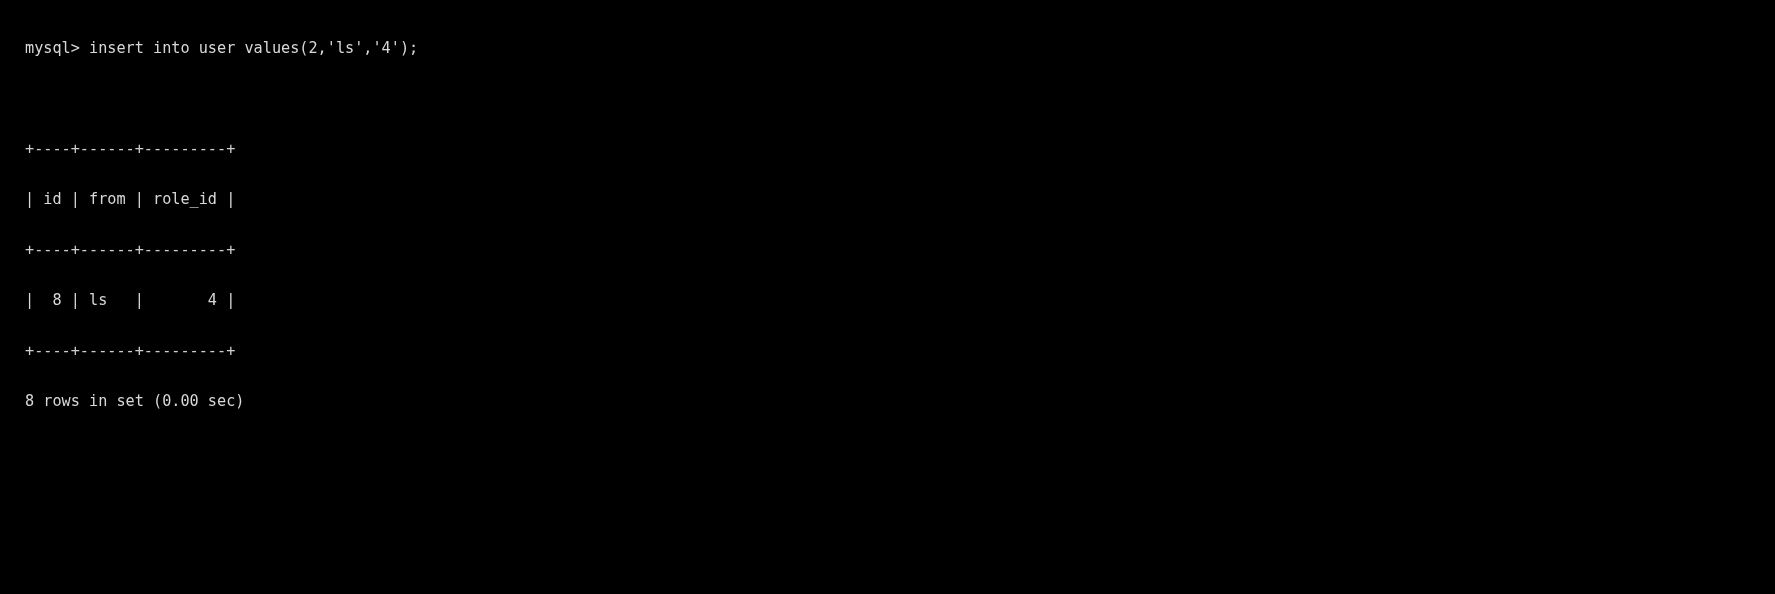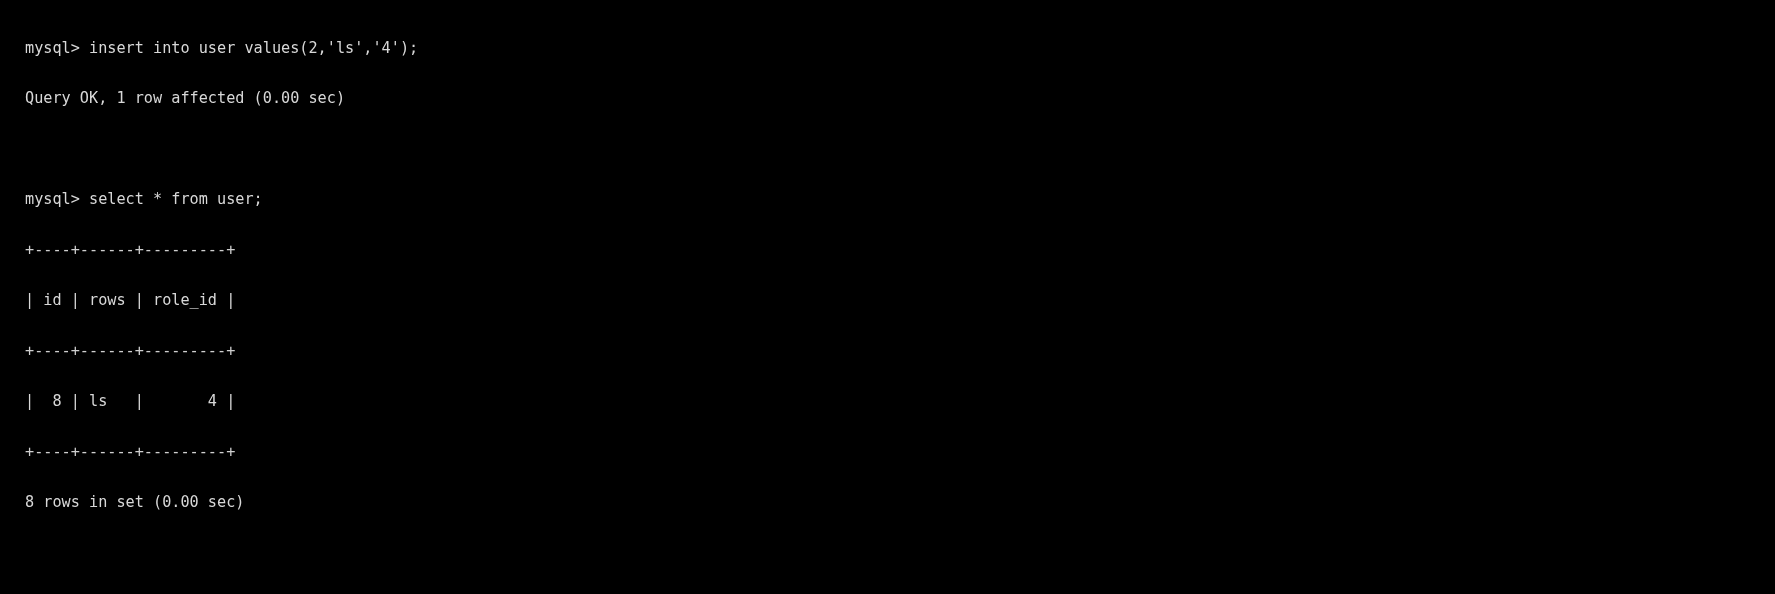--- a/index.html
+++ b/index.html
@@ -39,25 +39,23 @@
   }
   .rule {
     color: #cfcfcf;
   }
 </style>
 </head>
 <body>
 
 <div id="terminal">
   <div class="line">mysql&gt; insert into user values(2,'ls','4');</div>
-  <div class="line">Query OK, 1 row affected (0.00 sec)</div>
   <div class="line blank"></div>
-  <div class="line">mysql&gt; select * from user;</div>
   <div class="line rule">+----+------+---------+</div>
-  <div class="line">| id | rows | role_id |</div>
+  <div class="line">| id | from | role_id |</div>
   <div class="line rule">+----+------+---------+</div>
   <div class="line">|  8 | ls   |       4 |</div>
   <div class="line rule">+----+------+---------+</div>
   <div class="line">8 rows in set (0.00 sec)</div>
   
   
   
   
   
   

